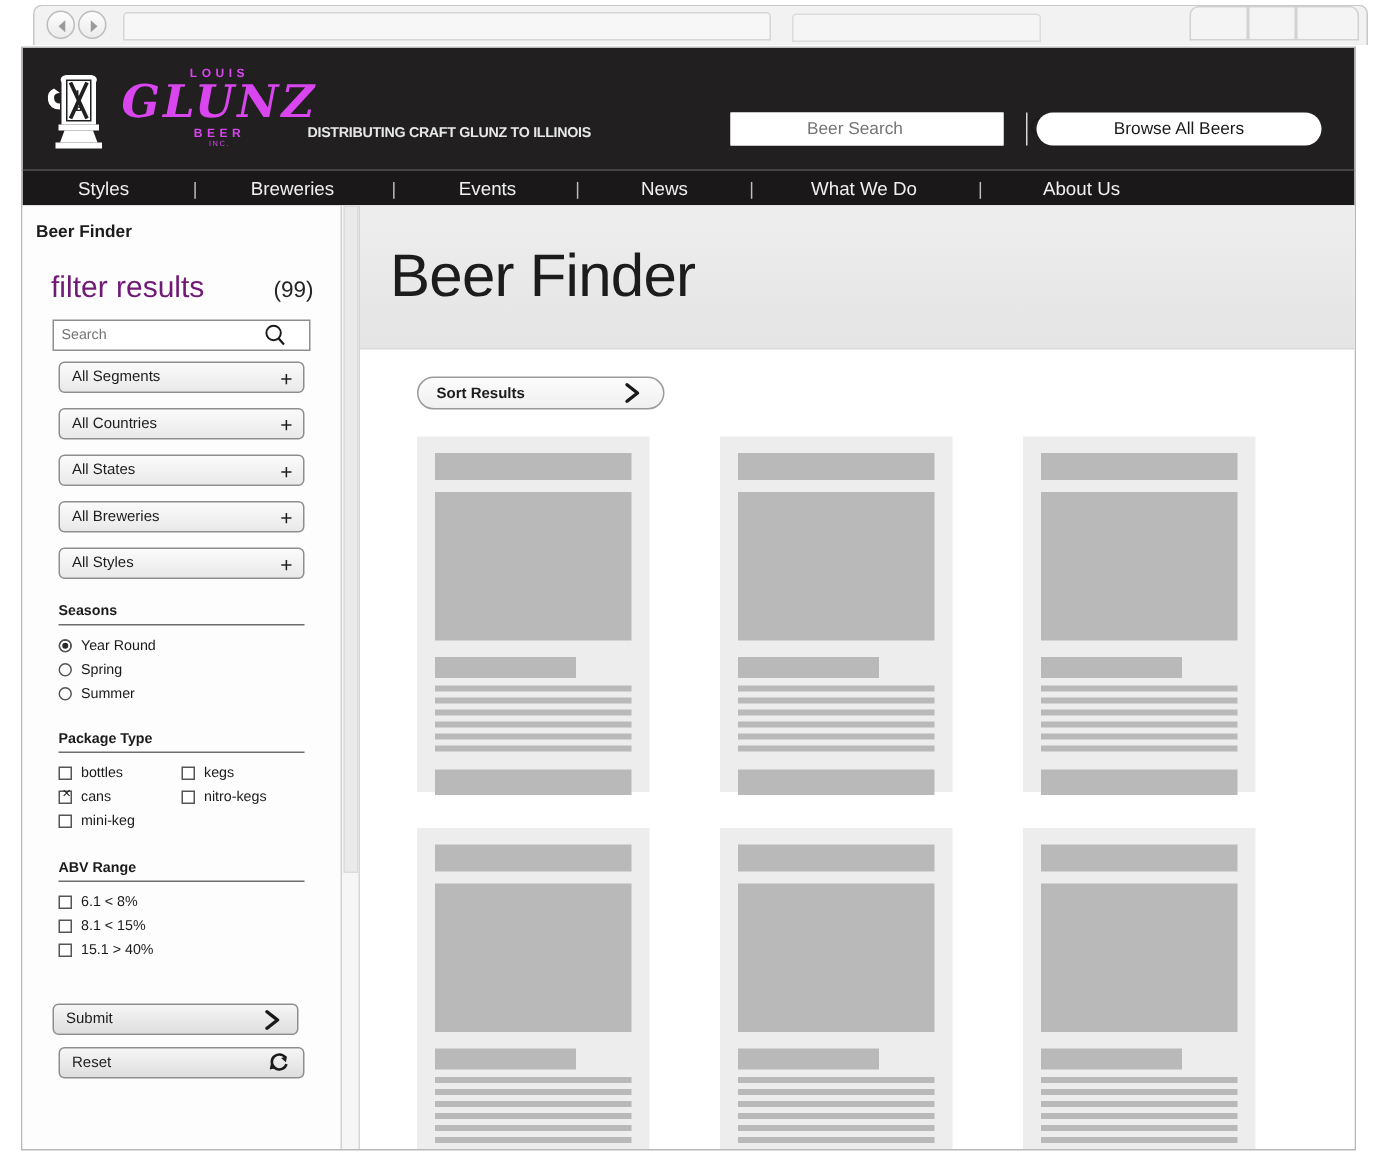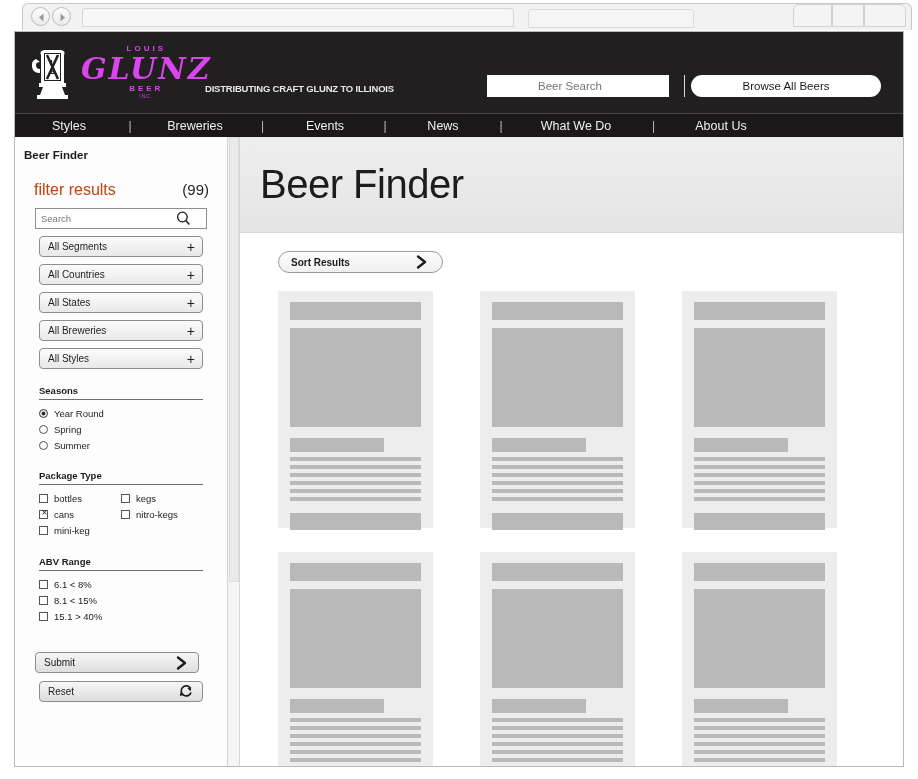--- a/index.html
+++ b/index.html
@@ -192,40 +192,40 @@
   .sidebar-title {
     font-size: 11.5px; font-weight: bold;
     color: #1c1c1c;
     padding: 12px 0 0 9px;
   }
   .filter-head {
     display: flex; align-items: baseline;
     justify-content: space-between;
     padding: 20px 18px 0 19px;
   }
-  .filter-head .ft { font-size: 16px; color: #c2410c; }
+  .filter-head .ft { font-size: 20px; color: #701a75; }
   .filter-head .fc { font-size: 15px; color: #232323; }
 
   .sb-search {
     margin: 9px auto 0 auto;
     width: 172px; height: 21px;
     background: #fff;
     border: 1px solid #8e8e8e;
     display: flex; align-items: center;
   }
   .sb-search input {
     border: none; outline: none; background: transparent;
     width: 134px; font-size: 9.5px; padding-left: 5px;
     color: #6a6a6a;
     font-family: "Liberation Sans", sans-serif;
   }
   .sb-search .mag { width: 27px; display: flex; justify-content: center; }
 
   .acc {
-    margin: 7px auto 4px auto;
+    margin: 7px auto 10px auto;
     width: 164px; height: 21px;
     background: linear-gradient(#fbfbfb, #e9e9e9);
     border: 1px solid #8e8e8e;
     border-radius: 4px;
     display: flex; align-items: center; justify-content: space-between;
     padding: 0 7px 0 8px;
     cursor: pointer;
   }
   .acc span.lbl { font-size: 10px; color: #1d1d1d; }
   .acc span.plus { font-size: 14px; color: #1d1d1d; line-height: 1; }

